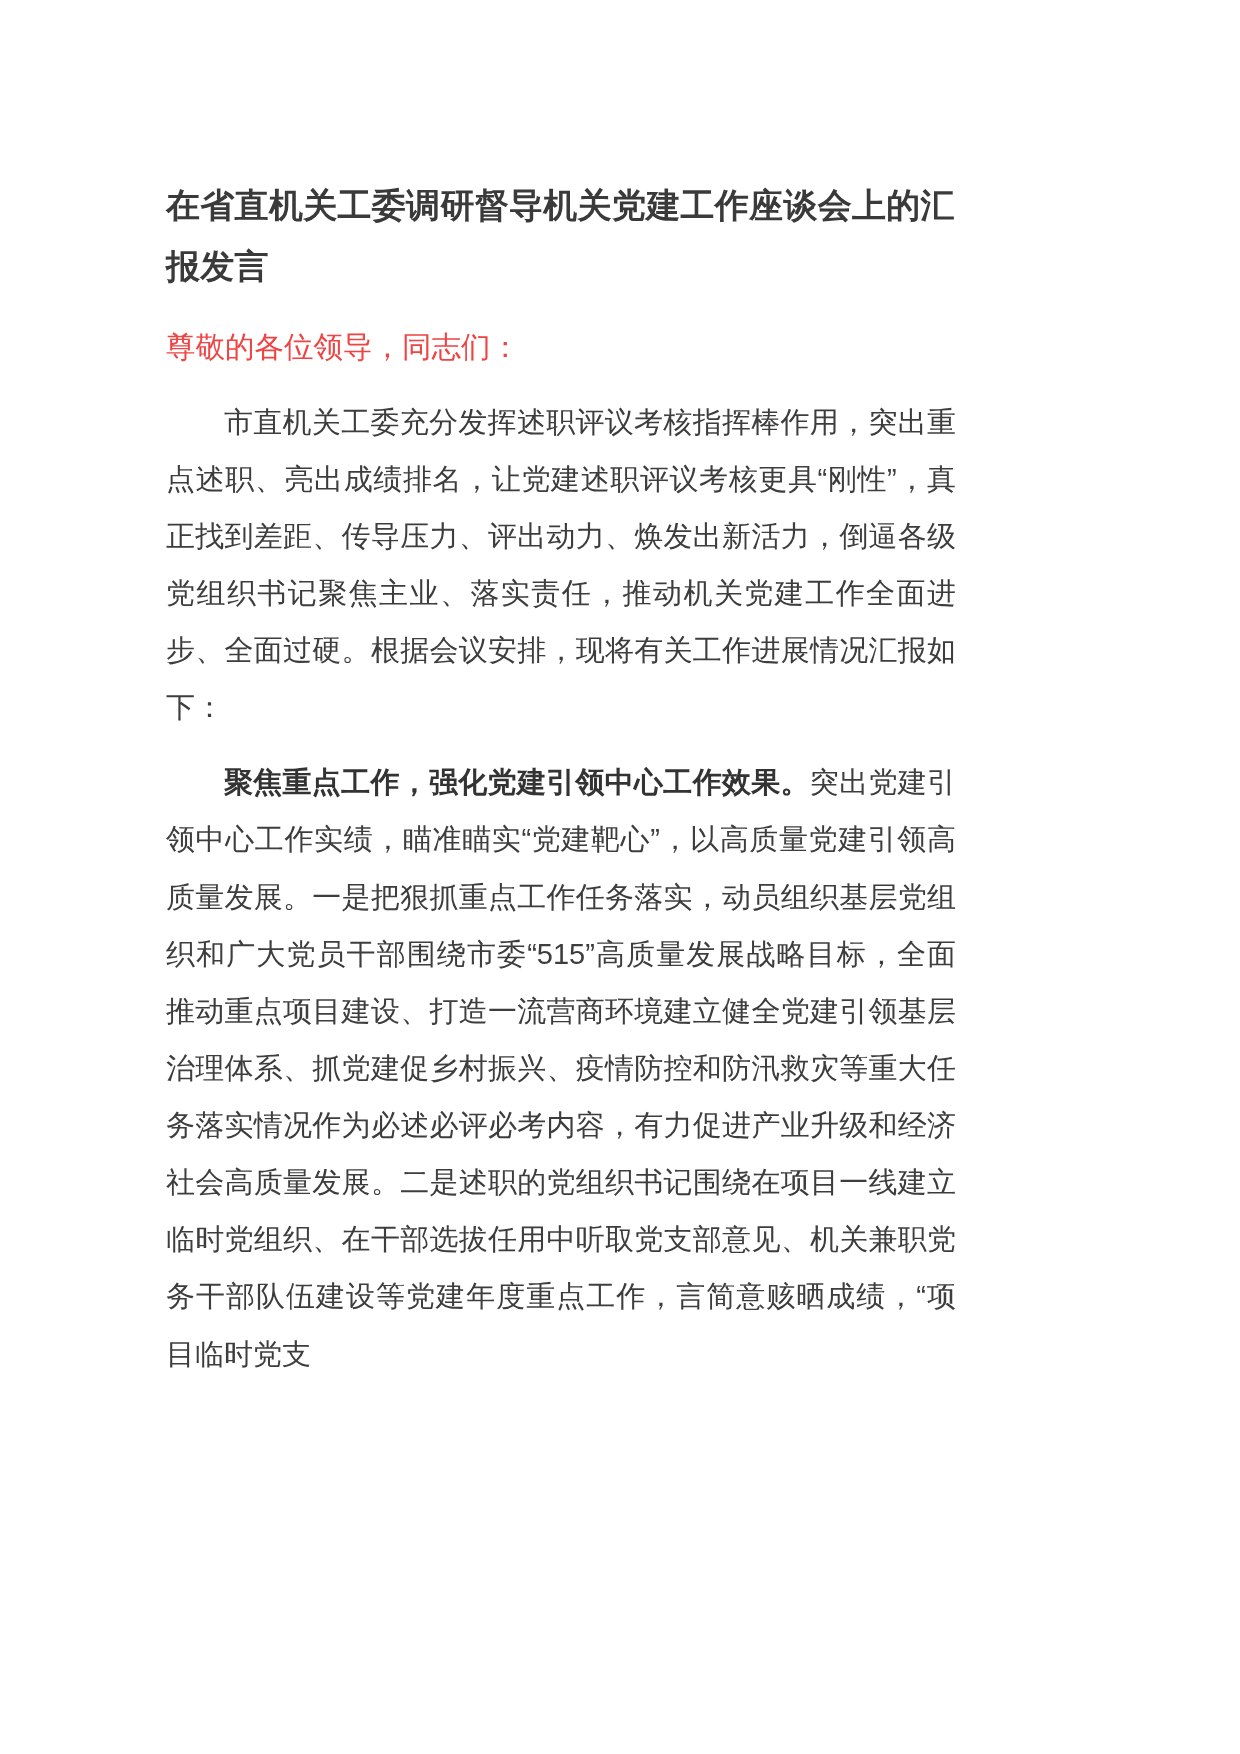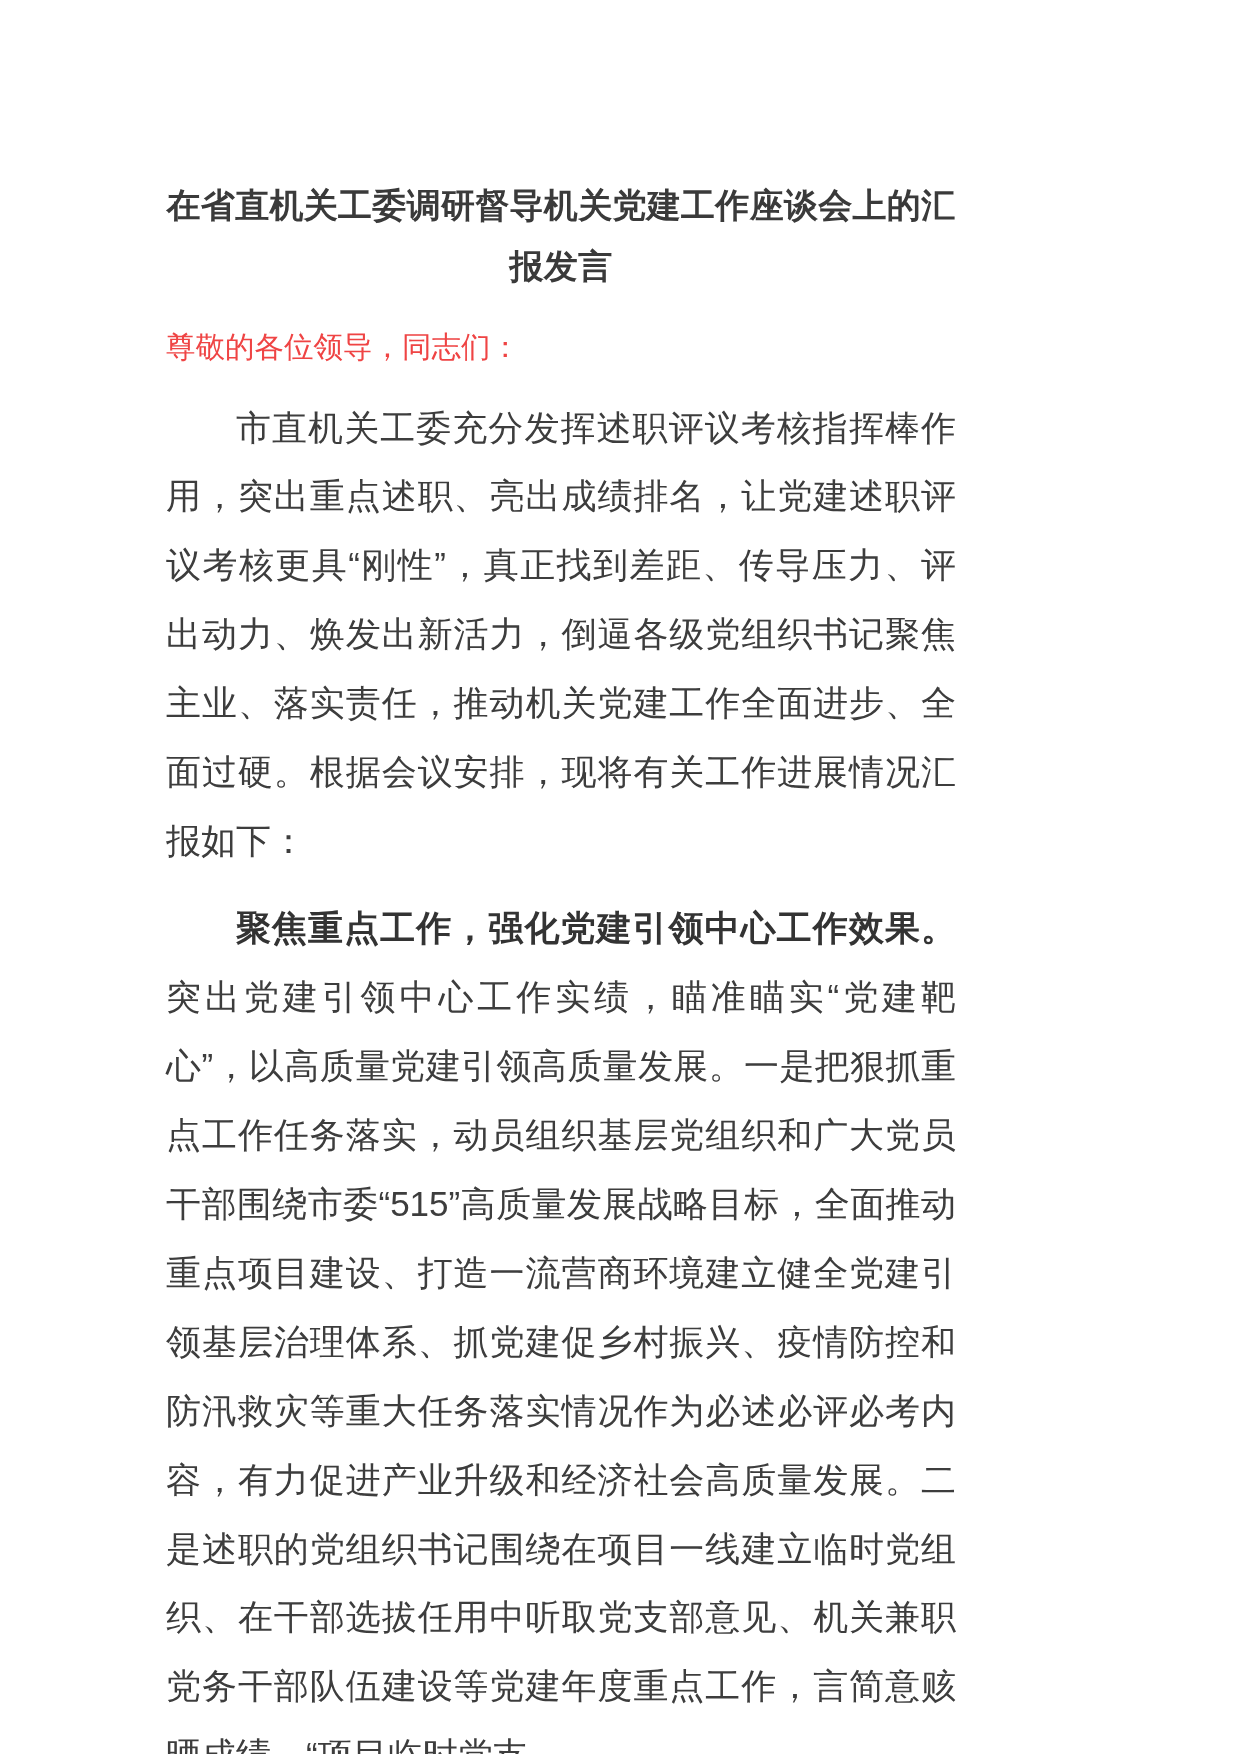--- a/index.html
+++ b/index.html
@@ -24,38 +24,38 @@
   }
   .content {
     position: absolute;
     left: 166px;
     top: 0;
     width: 790px;
   }
   .doc-title {
     font-size: 34px;
     font-weight: bold;
-    text-align: center;
+    text-align: left;
     line-height: 1.78;
     letter-spacing: 0.3px;
     margin: 0;
     padding-top: 175px;
     color: #3a3a3a;
   }
   .salutation {
     font-size: 29.5px;
     line-height: 1.95;
     margin: 0;
     padding-top: 22px;
     text-align: justify;
     text-align-last: left;
     color: #ef4444;
   }
   .para {
-    font-size: 35px;
+    font-size: 29px;
     line-height: 1.97;
     margin: 0;
     padding-top: 18px;
     text-indent: 2em;
     text-align: justify;
     text-align-last: left;
     color: #3d3d3d;
     word-break: break-all;
   }
   .para b,

